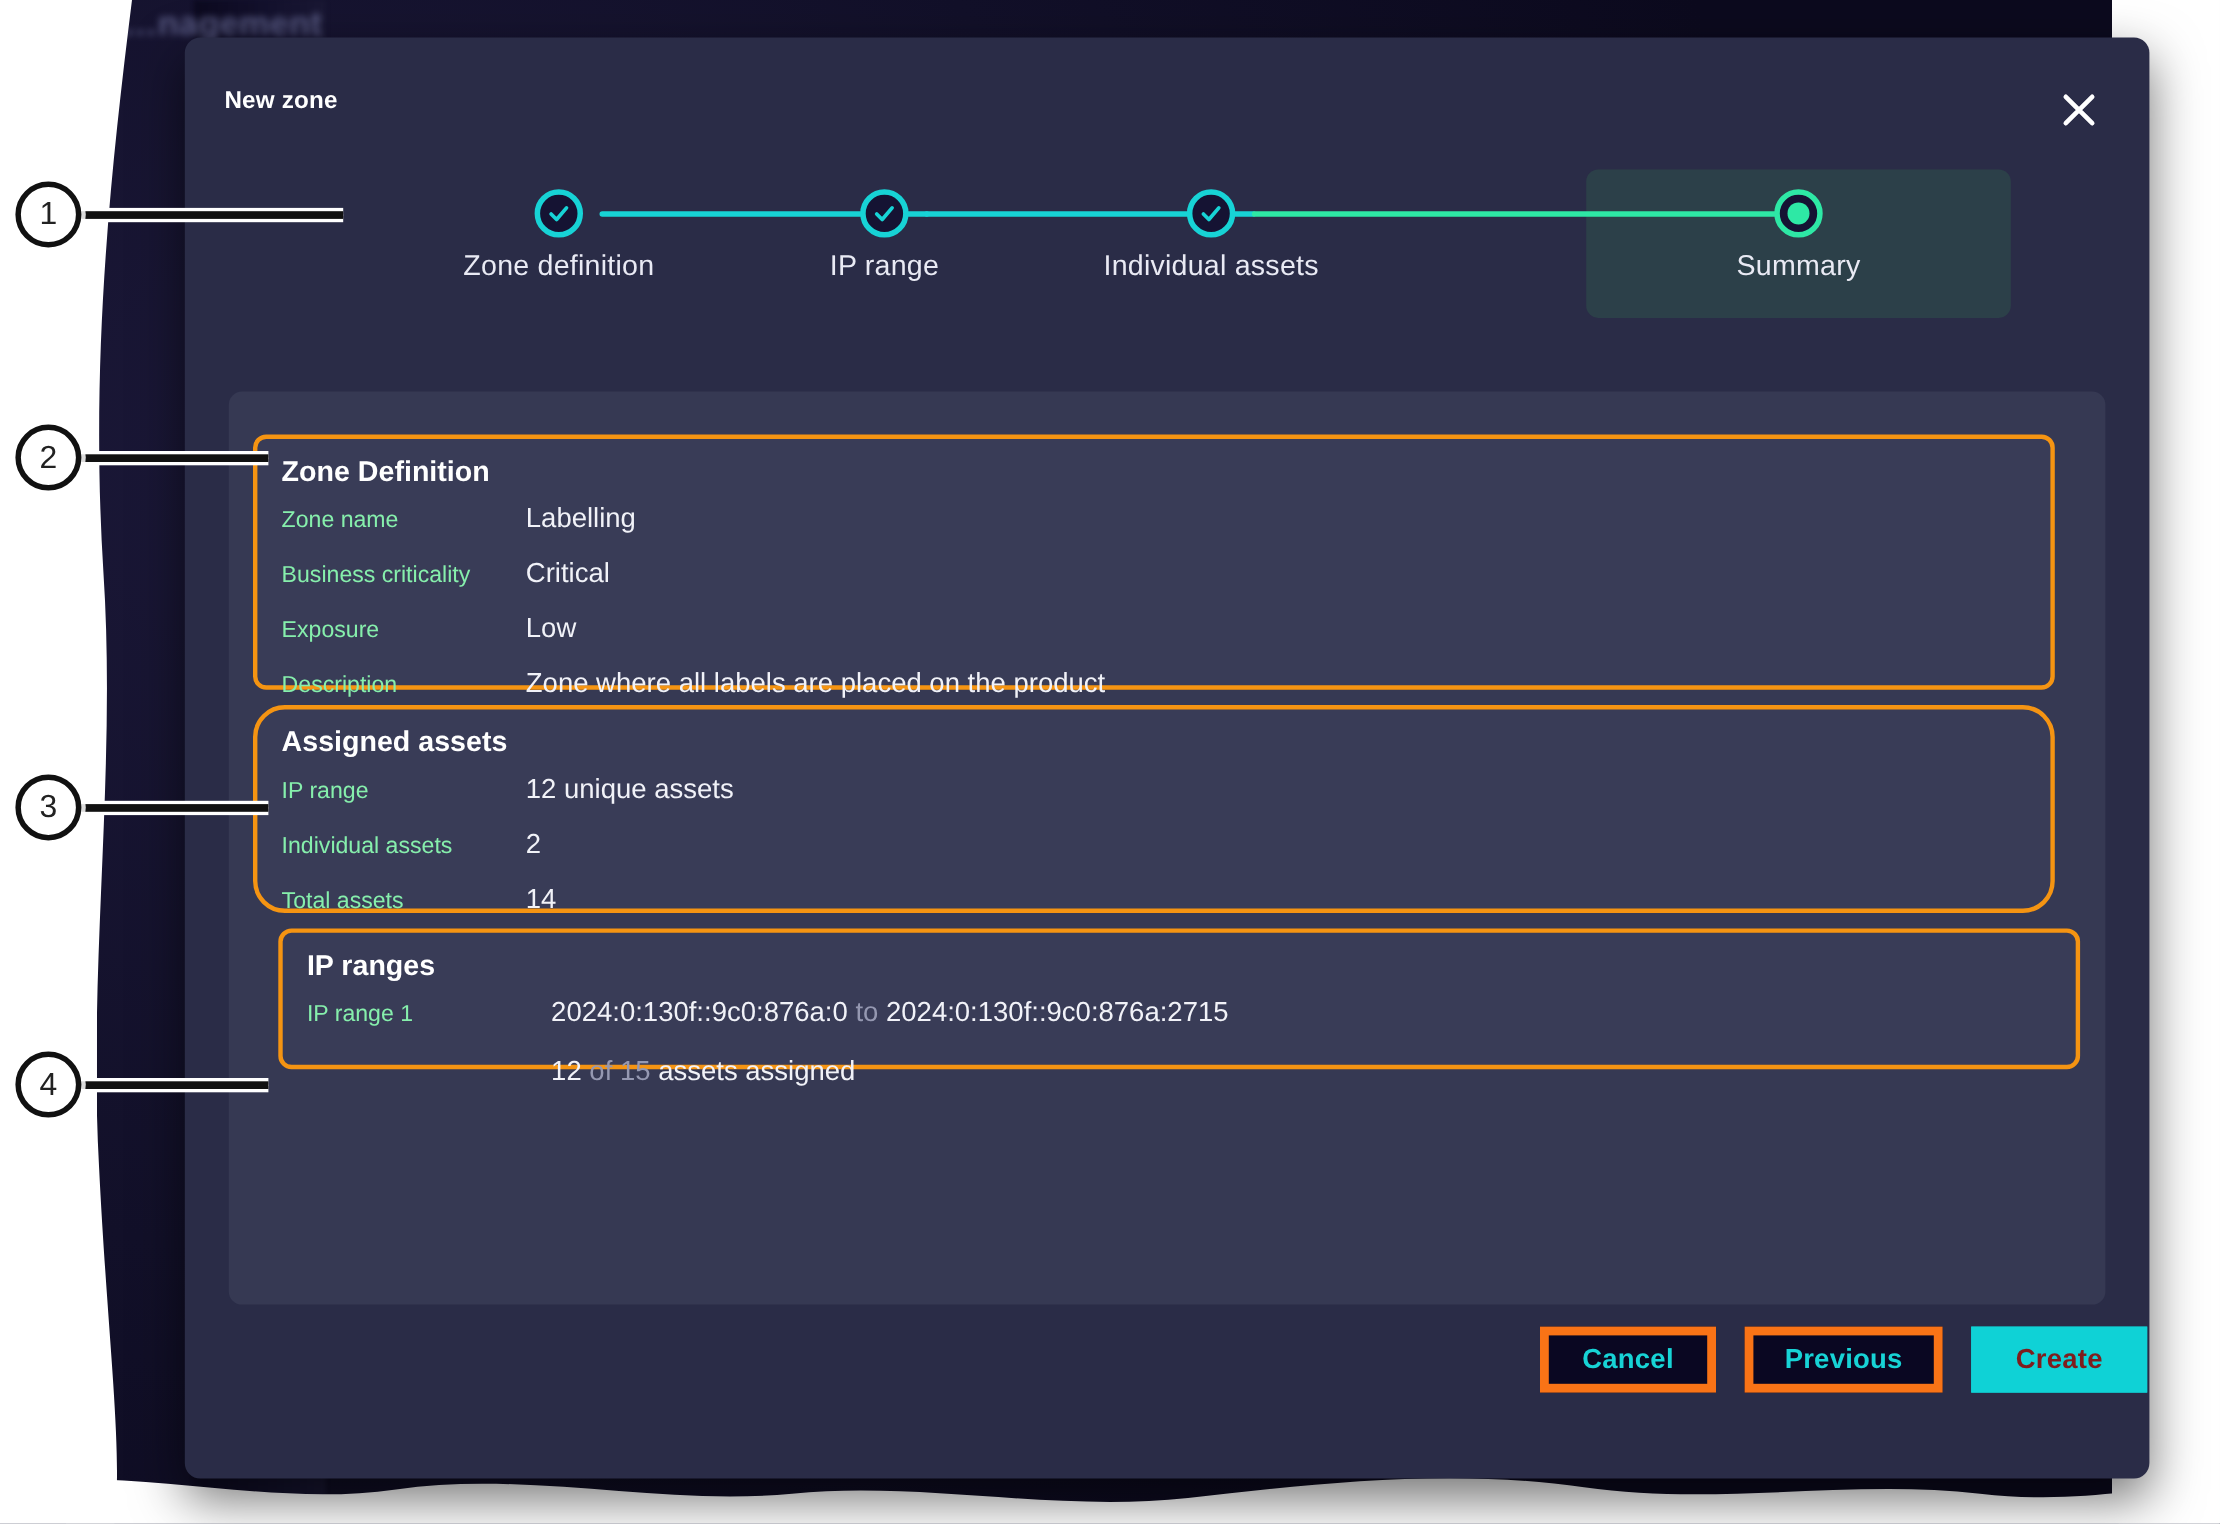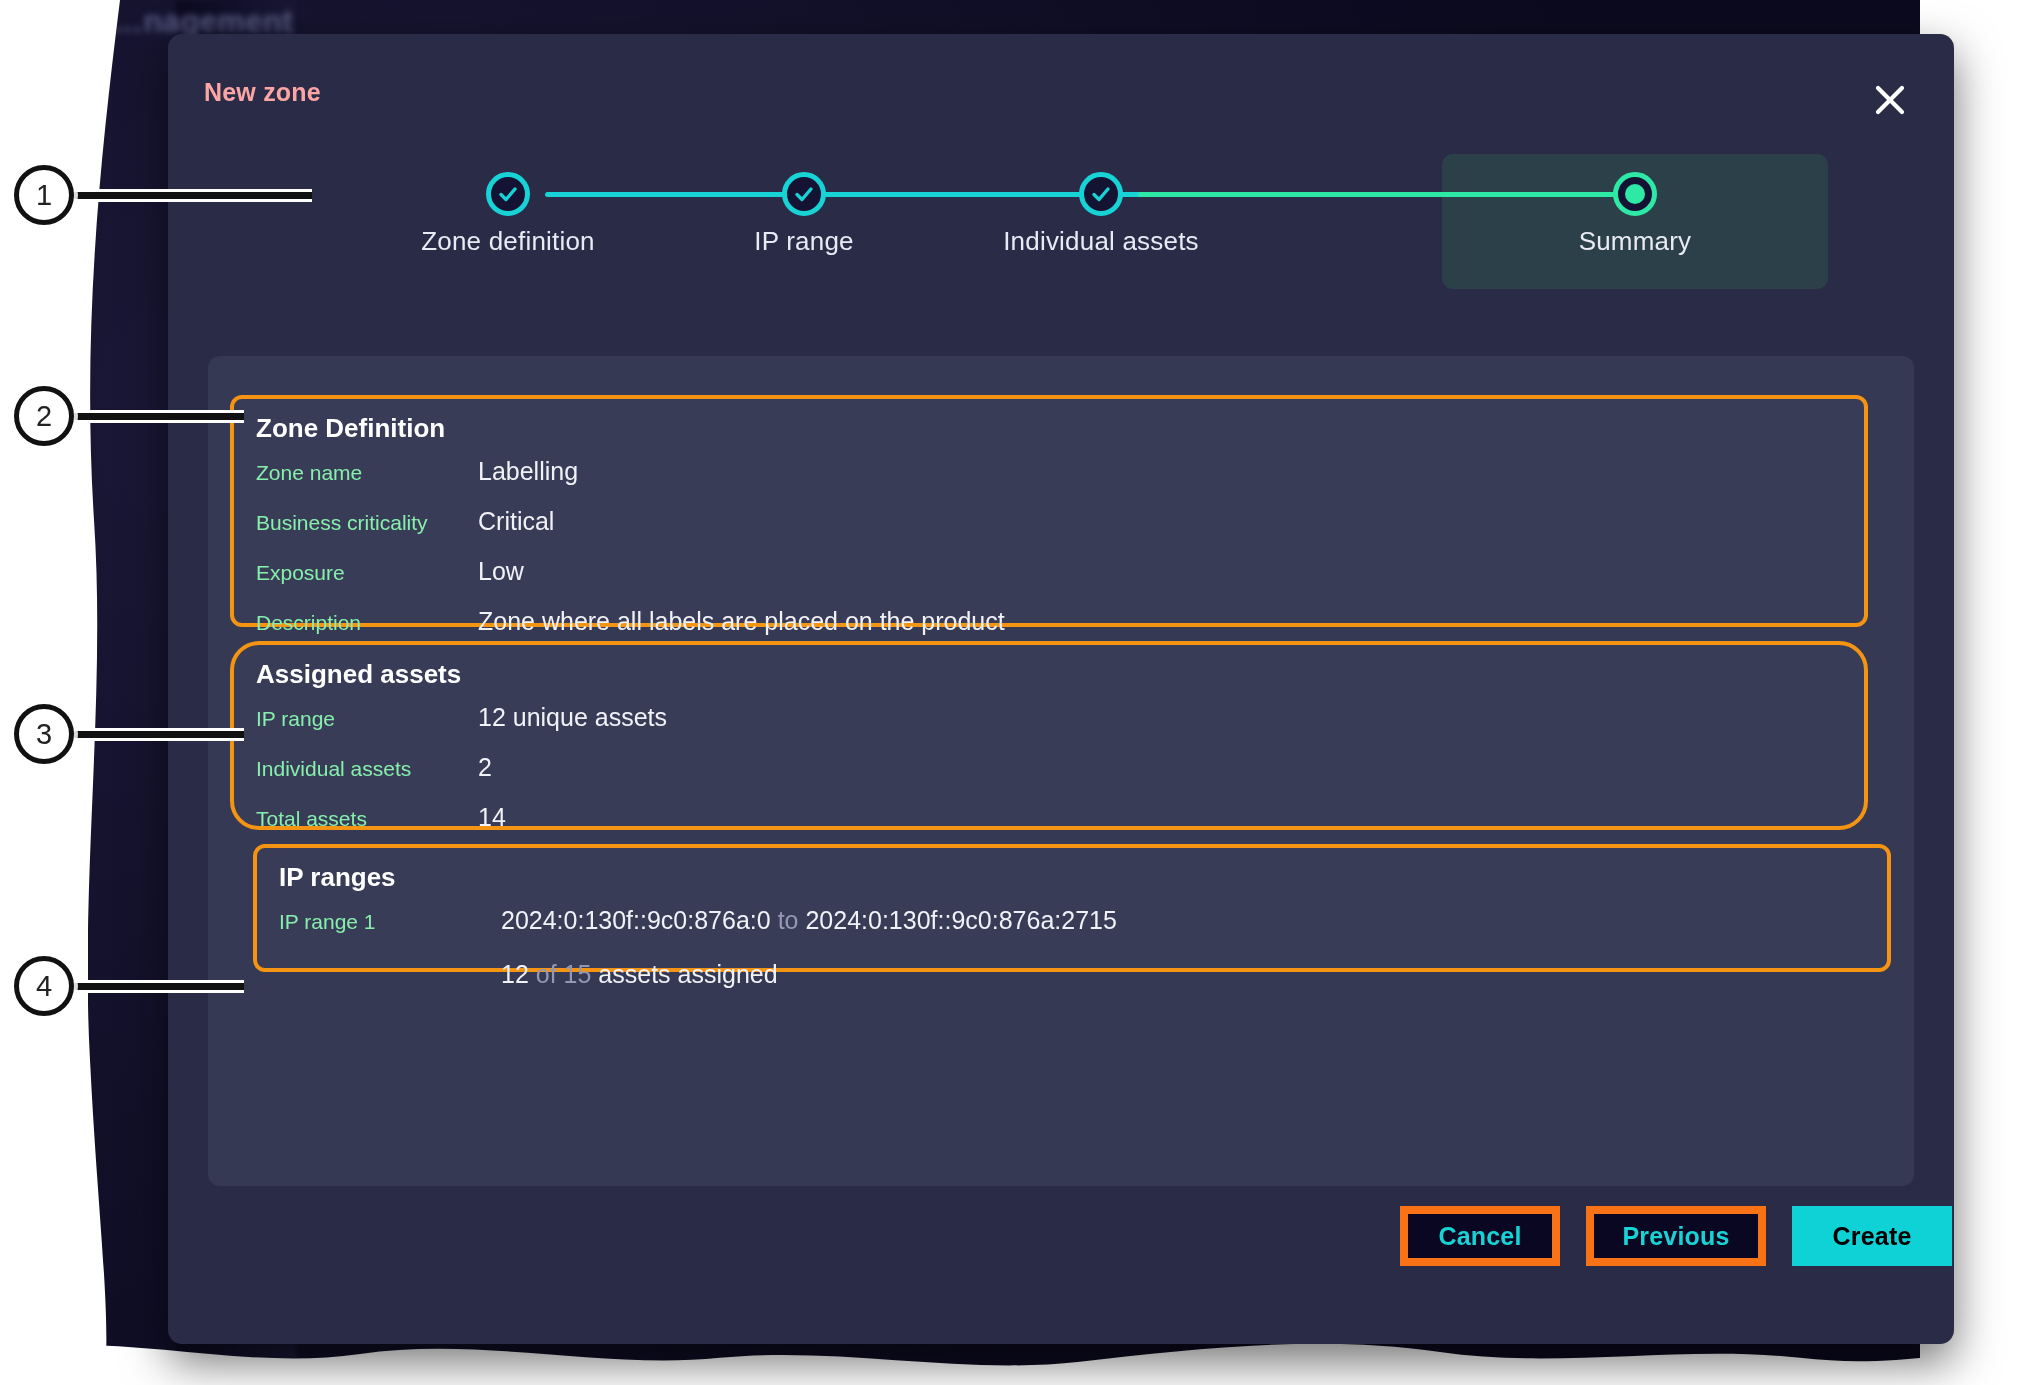--- a/index.html
+++ b/index.html
@@ -42,22 +42,22 @@
   }
   .bg-blob{position:absolute;border-radius:8px;background:#232140;filter:blur(9px);opacity:.55;}
 
   
   #modal{
     position:absolute;left:168px;top:34px;width:1786px;height:1310px;
     background:#2a2c47;border-radius:14px;
     box-shadow:0 18px 46px rgba(0,0,0,.55);
   }
   #modal-title{
-    position:absolute;left:36px;top:44px;font-size:25px;font-weight:700;
-    color:#fca5a5;letter-spacing:.2px;
+    position:absolute;left:36px;top:44px;font-size:22px;font-weight:700;
+    color:#ffffff;letter-spacing:.2px;
   }
   #close-btn{
     position:absolute;right:40px;top:42px;width:48px;height:48px;
     cursor:pointer;display:flex;align-items:center;justify-content:center;
   }
   #close-btn svg{display:block;}
 
   
   #stepper{position:absolute;left:0;top:120px;width:1786px;height:140px;}
   .step-hl{
@@ -107,21 +107,21 @@
   }
   .v .muted{color:#9598b1;}
 
   
   #footer{position:absolute;left:0;top:1172px;width:1786px;height:110px;}
   .btn{
     position:absolute;top:0;height:60px;display:flex;align-items:center;justify-content:center;
     font-size:25px;font-weight:700;letter-spacing:.2px;cursor:pointer;box-sizing:border-box;
   }
   .btn.ghost{background:#0a0722;border:8px solid #f97316;color:#17d3d6;}
-  .btn.primary{background:#0fd2d6;border:2px solid #0fd2d6;color:#000000;}
+  .btn.primary{background:#0fd2d6;border:2px solid #0fd2d6;color:#7f1d1d;}
   #btn-cancel{left:1232px;width:160px;}
   #btn-previous{left:1418px;width:180px;}
   #btn-create{left:1624px;width:160px;}
 
   
   .callout{position:absolute;z-index:40;}
   .callout .circle{
     position:absolute;left:0;top:0;width:60px;height:60px;border-radius:50%;
     background:#ffffff;border:5px solid #111111;box-sizing:border-box;
     display:flex;align-items:center;justify-content:center;

